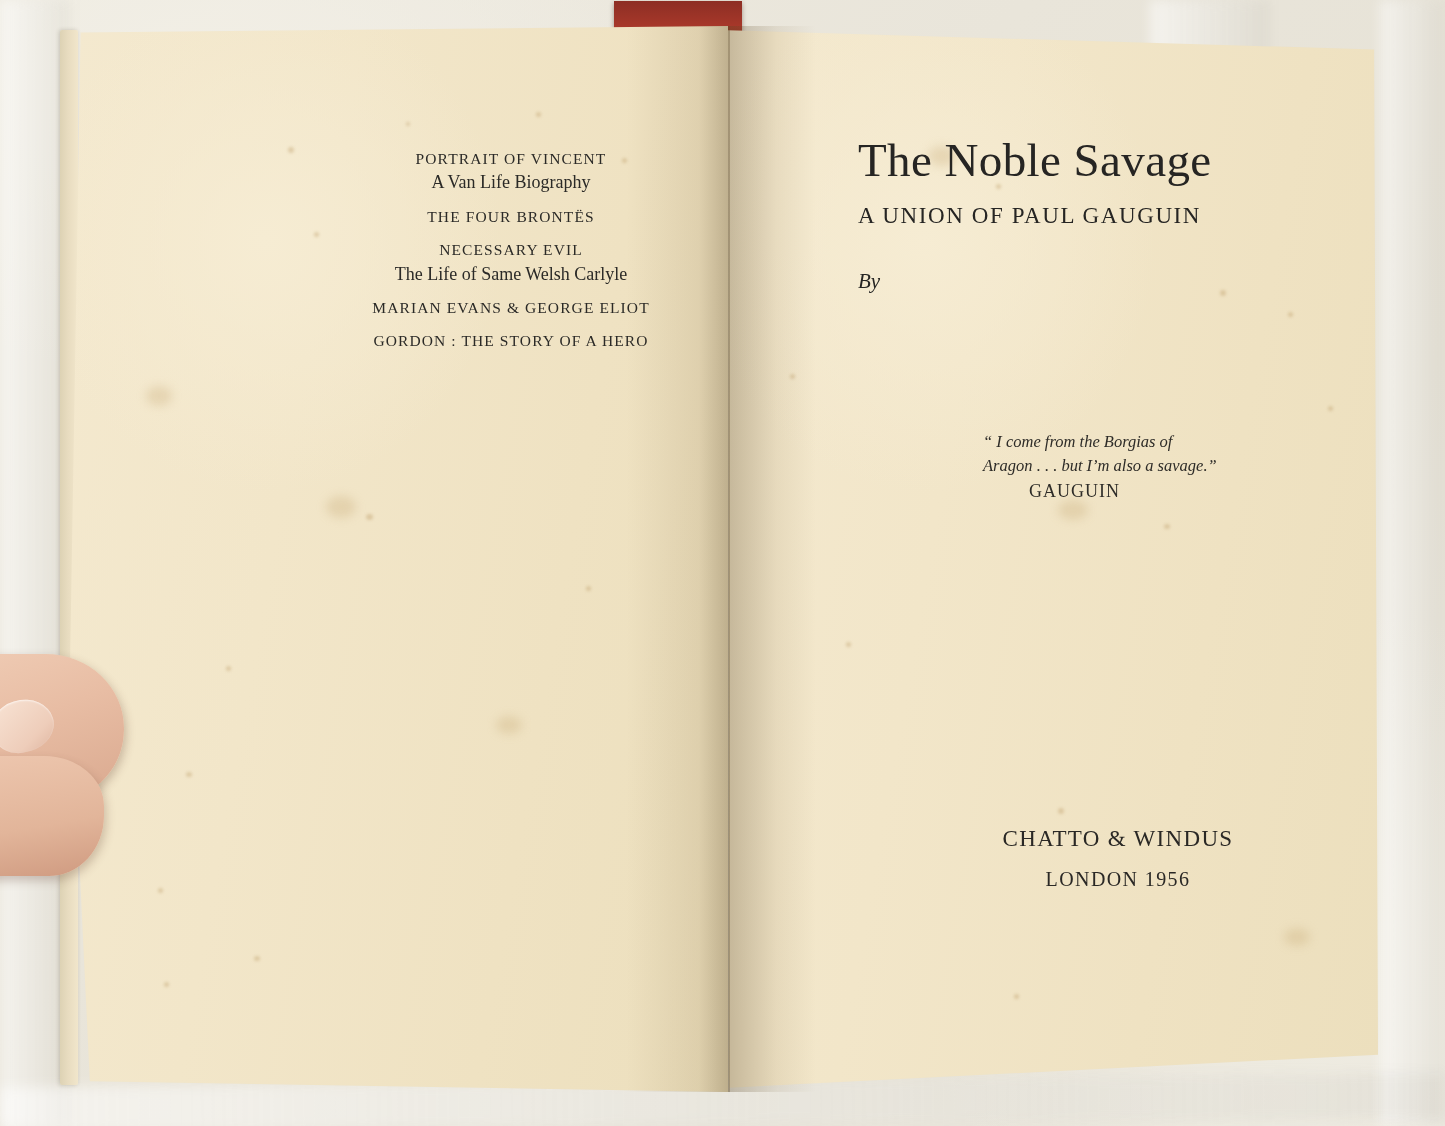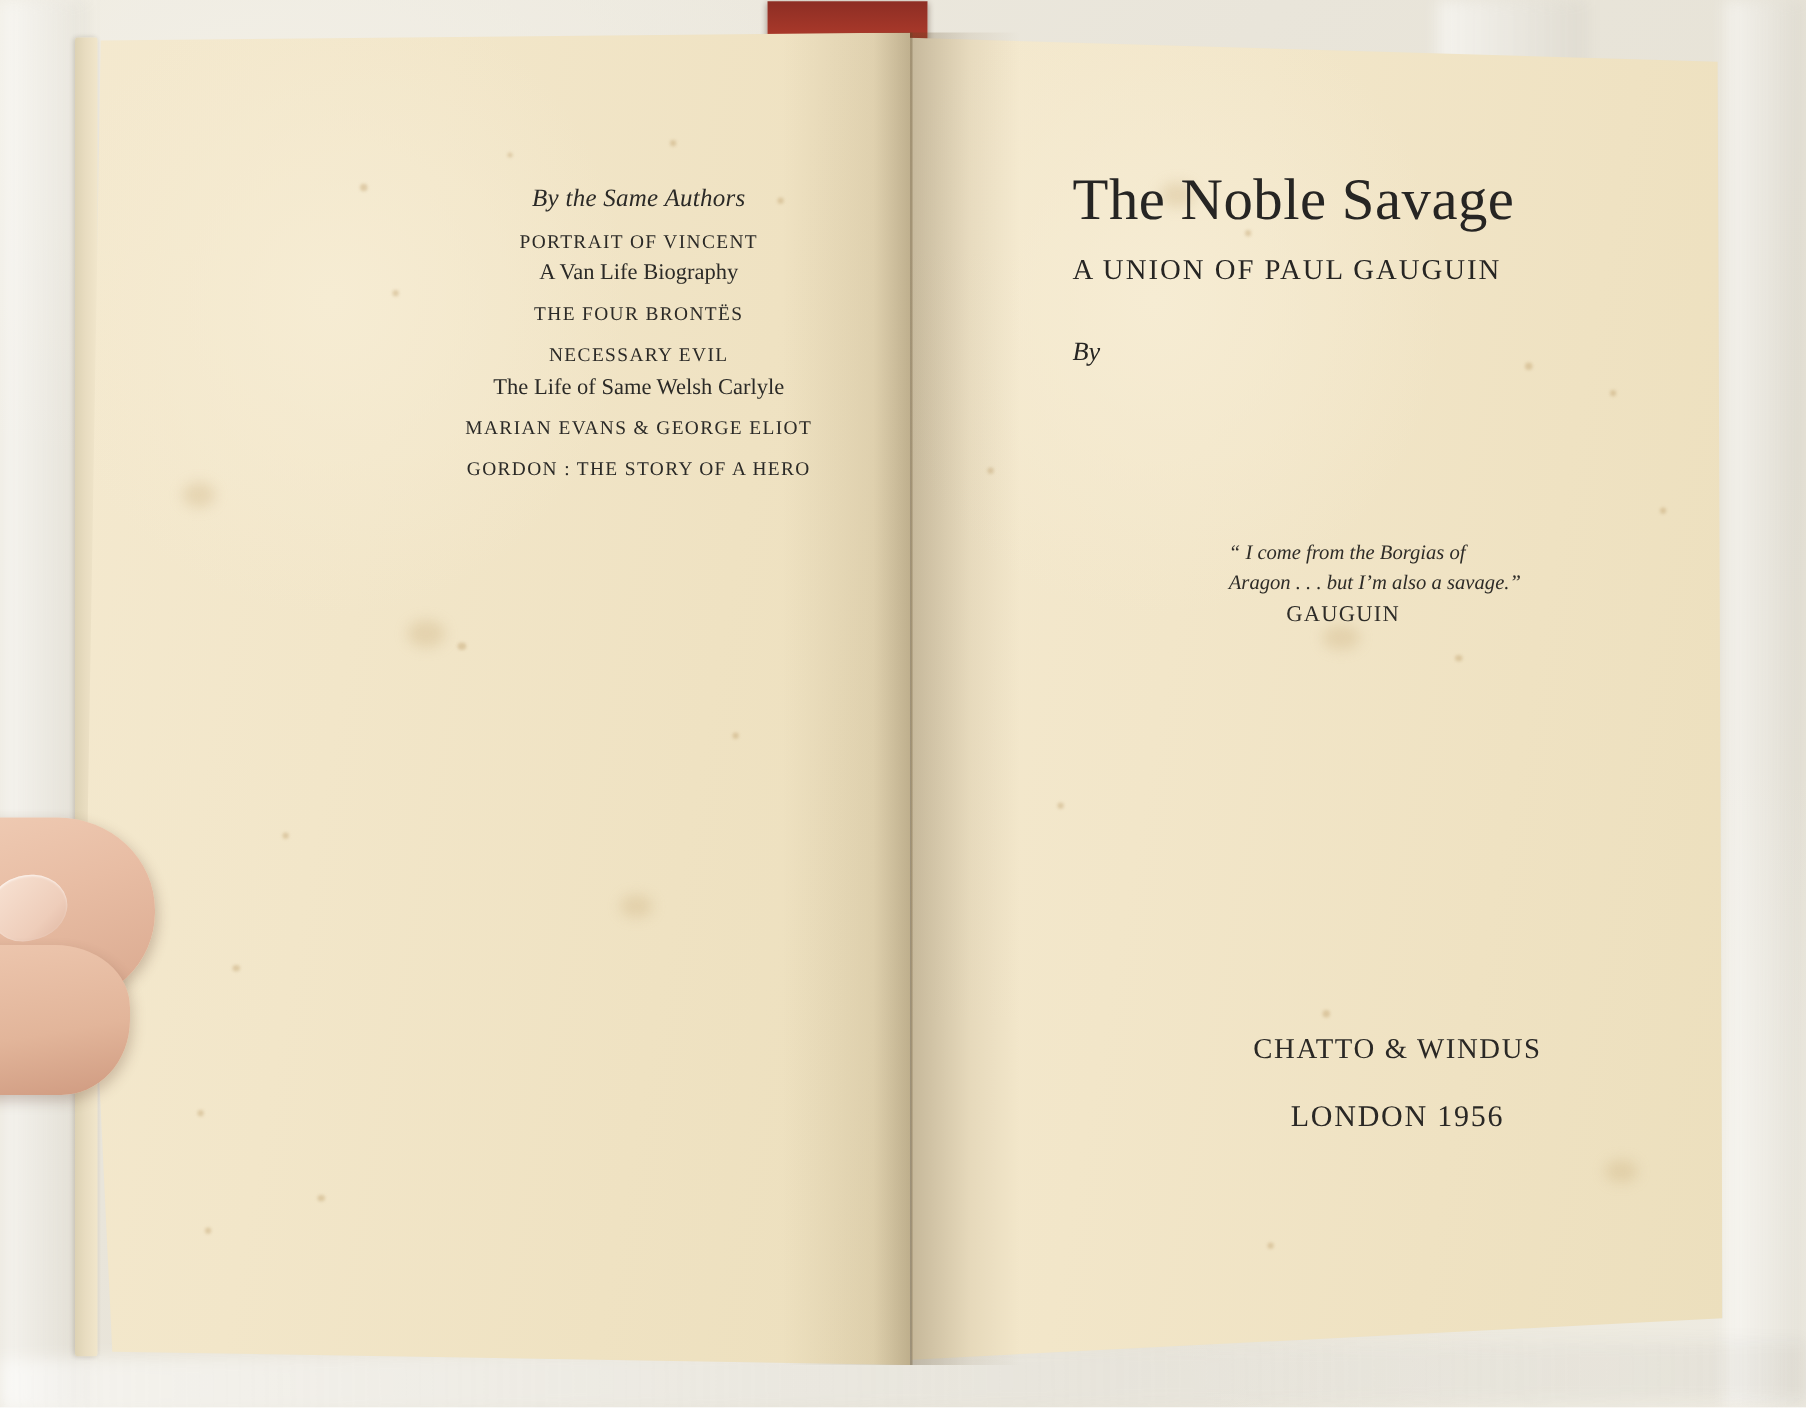--- a/index.html
+++ b/index.html
@@ -207,23 +207,23 @@
     width: 520px;
     text-align: center;
     color: #2a2825;
   }
   #imprint .pub {
     font-size: 23px;
     letter-spacing: 1.3px;
     line-height: 1.55;
   }
   #imprint .place {
-    font-size: 24px;
+    font-size: 20px;
     letter-spacing: 1.4px;
-    margin-top: 24px;
+    margin-top: 11px;
   }
 
   
   #hand {
     position: absolute;
     left: -6px;
     top: 636px;
     width: 150px;
     height: 240px;
     pointer-events: none;
@@ -288,21 +288,20 @@
       <div class="spot soft" style="left:260px;top:470px;width:30px;height:22px;"></div>
       <div class="spot" style="left:160px;top:640px;width:5px;height:5px;"></div>
       <div class="spot" style="left:120px;top:746px;width:6px;height:5px;"></div>
       <div class="spot" style="left:92px;top:862px;width:5px;height:5px;"></div>
       <div class="spot" style="left:188px;top:930px;width:6px;height:5px;"></div>
       <div class="spot" style="left:98px;top:956px;width:5px;height:5px;"></div>
       <div class="spot soft" style="left:430px;top:690px;width:26px;height:18px;"></div>
       <div class="spot" style="left:520px;top:560px;width:5px;height:5px;"></div>
 
       <div id="same-authors">
-        <div class="head">By the Same Authors</div>
 
         <div class="grp">
           <div class="caps">PORTRAIT OF VINCENT</div>
           <div class="sub">A Van Life Biography</div>
         </div>
 
         <div class="grp">
           <div class="caps">THE FOUR BRONTËS</div>
         </div>
 

